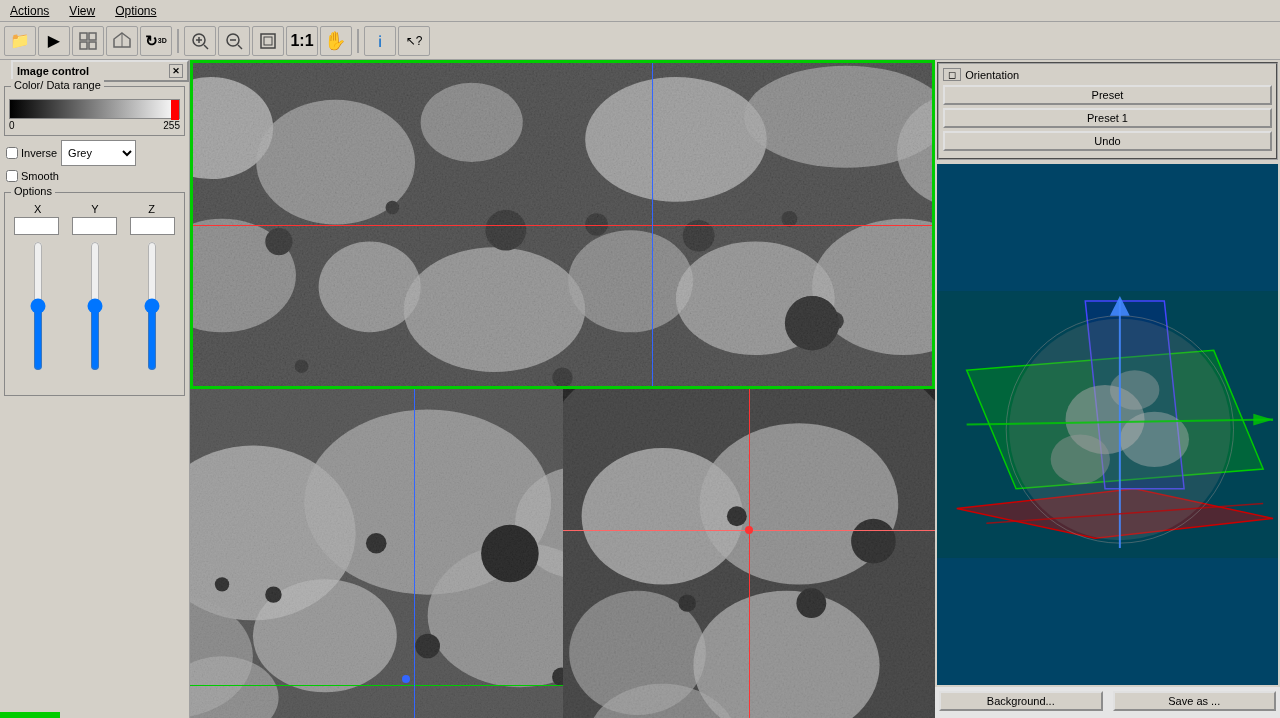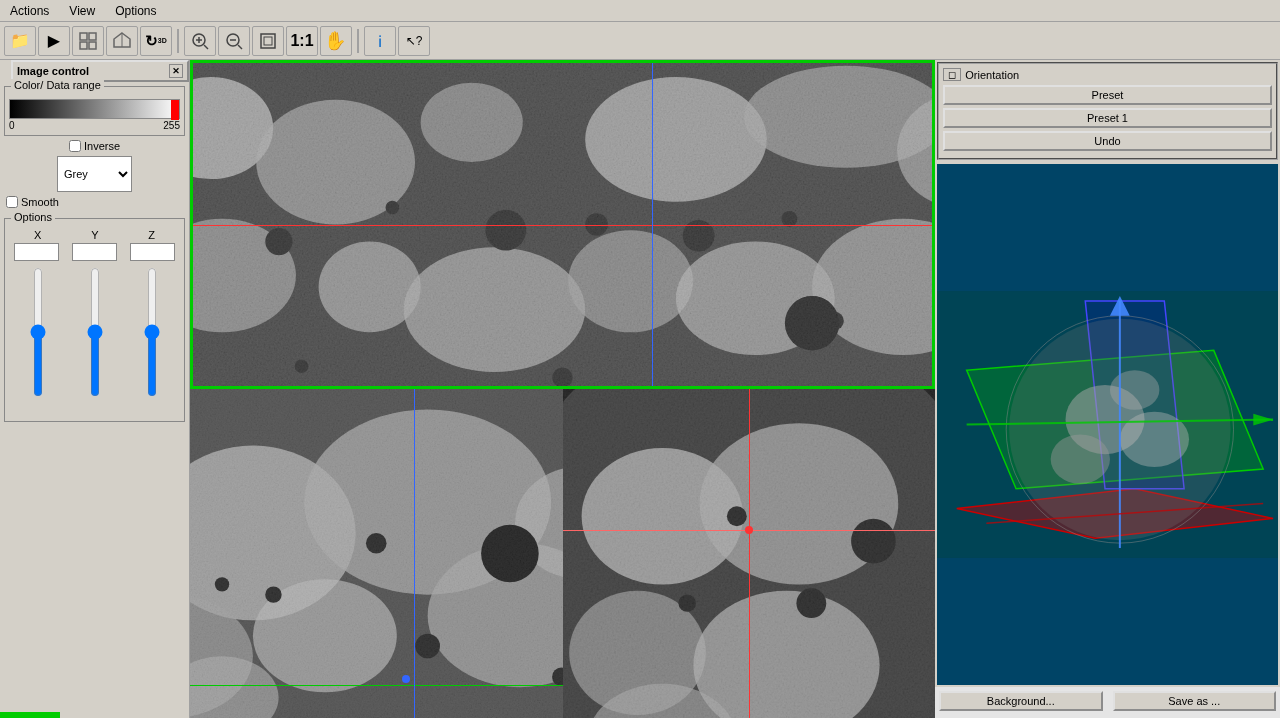--- a/index.html
+++ b/index.html
@@ -20,20 +20,21 @@
       display: flex;
       align-items: center;
       padding: 2px 4px;
       gap: 8px;
       border-bottom: 1px solid #a0a0a0;
     }
     .menubar-item {
       padding: 1px 6px;
       cursor: pointer;
       color: #000;
+      text-decoration: underline;
     }
 
     
     .toolbar {
       height: 38px;
       background: #d4d0c8;
       display: flex;
       align-items: center;
       padding: 2px 4px;
       gap: 2px;
@@ -152,21 +153,21 @@
       font-size: 11px;
       cursor: pointer;
     }
     input[type=checkbox] { width: 12px; height: 12px; cursor: pointer; }
 
     .dropdown-select {
       background: #fff;
       border: 1px solid #888;
       font-size: 11px;
       padding: 1px 2px;
-      height: 36px;
+      height: 26px;
       width: 75px;
     }
 
     
     .position-labels {
       display: flex;
       justify-content: space-around;
       font-size: 11px;
       margin-top: 6px;
     }
@@ -395,21 +396,21 @@
       <div class="section-legend">Color/ Data range</div>
       <div class="color-range-bar">
         <div class="color-range-thumb"></div>
       </div>
       <div class="color-range-labels">
         <span>0</span>
         <span>255</span>
       </div>
     </div>
 
-    <div class="control-row" style="margin: 4px 6px; flex-direction: column;">
+    <div class="control-row" style="margin: 4px 6px;">
       <label class="checkbox-label">
         <input type="checkbox" style="">
         <span>Inverse</span>
       </label>
       <select class="dropdown-select">
         <option>Grey</option>
         <option>Hot</option>
         <option>Jet</option>
         <option>Rainbow</option>
       </select>

